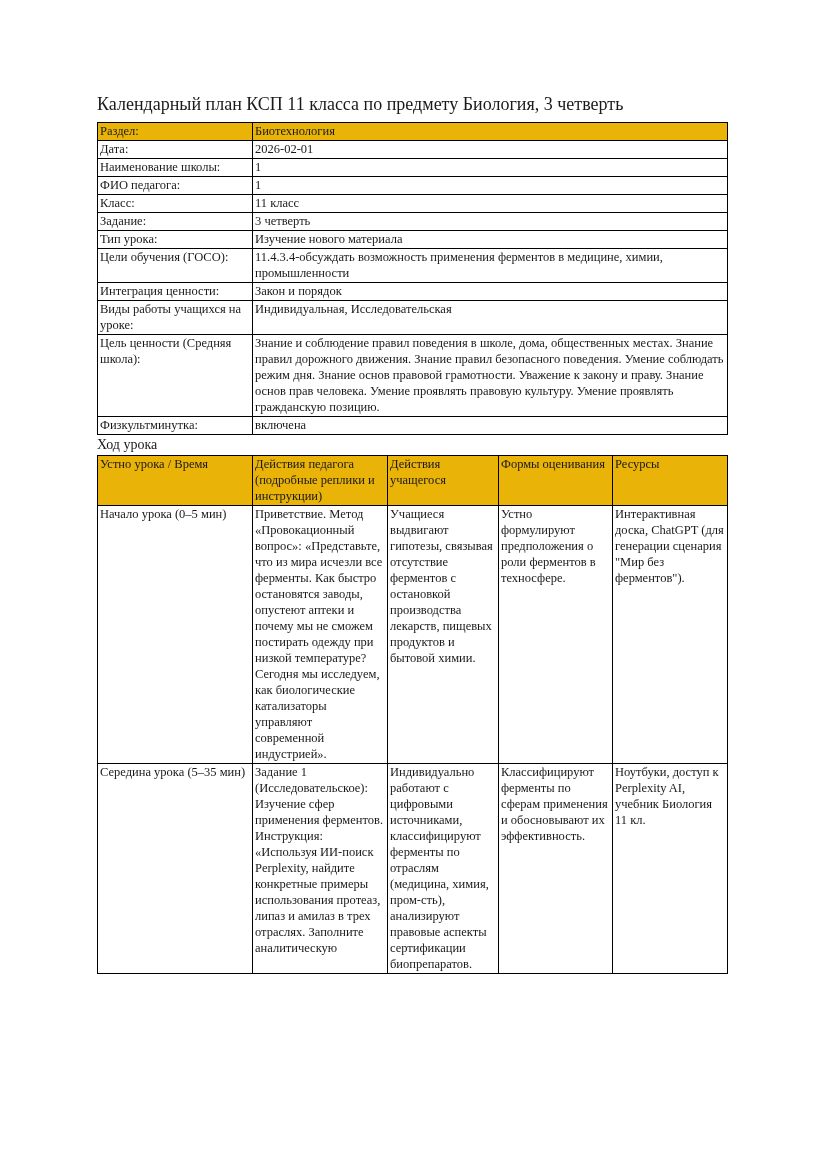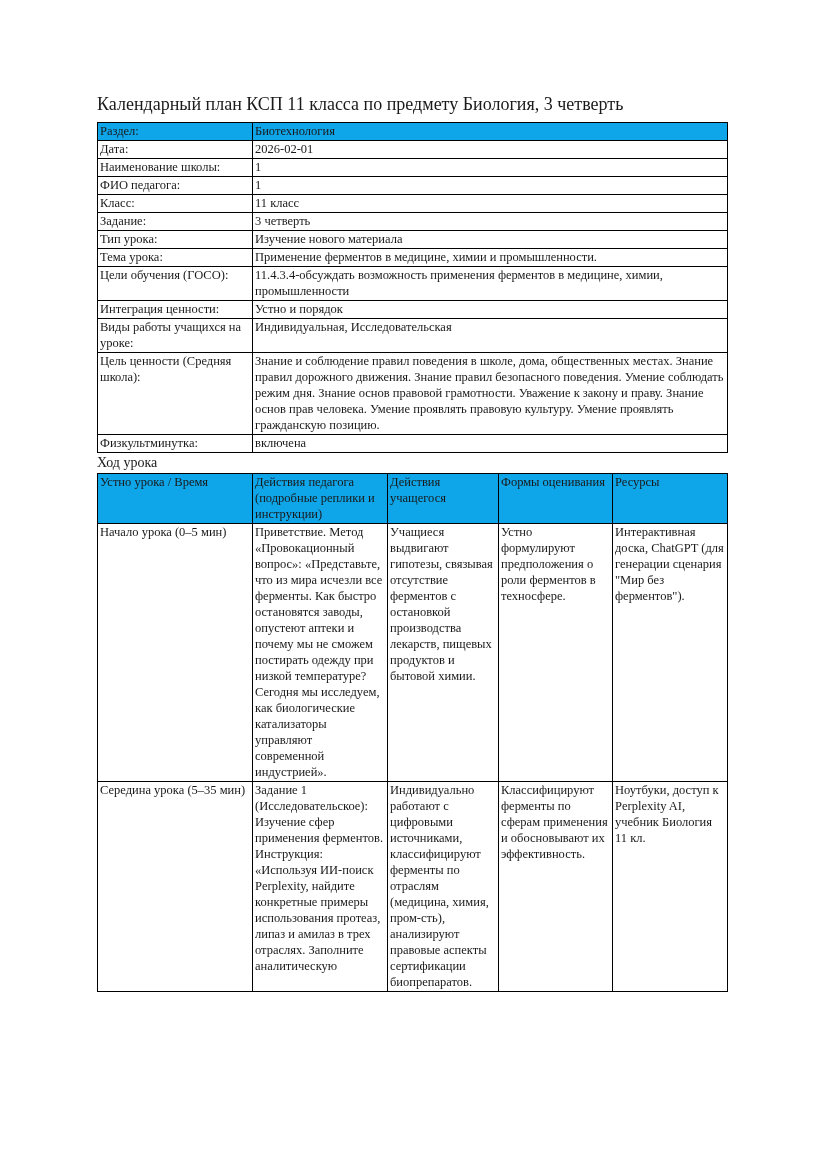--- a/index.html
+++ b/index.html
@@ -37,21 +37,21 @@
   td, th {
     border: 1px solid #000000;
     vertical-align: top;
     text-align: left;
     padding: 0 3px 1px 2px;
     font-weight: normal;
     overflow: hidden;
     word-wrap: break-word;
   }
   .shaded td, .shaded th {
-    background: #0ea5e9;
+    background: #eab308;
   }
   .flow-heading {
     font-size: 14px;
     line-height: 15px;
     margin: 2px 0 3px 0;
   }
   
   .info-col-label { width: 155px; }
   .info-col-value { width: 475px; }
   
@@ -96,30 +96,26 @@
       </tr>
       <tr>
         <td>Задание:</td>
         <td>3 четверть</td>
       </tr>
       <tr>
         <td>Тип урока:</td>
         <td>Изучение нового материала</td>
       </tr>
       <tr>
-        <td>Тема урока:</td>
-        <td>Применение ферментов в медицине, химии и промышленности.</td>
-      </tr>
-      <tr>
         <td>Цели обучения (ГОСО):</td>
         <td>11.4.3.4-обсуждать возможность применения ферментов в медицине, химии, промышленности</td>
       </tr>
       <tr>
         <td>Интеграция ценности:</td>
-        <td>Устно и порядок</td>
+        <td>Закон и порядок</td>
       </tr>
       <tr>
         <td>Виды работы учащихся на уроке:</td>
         <td>Индивидуальная, Исследовательская</td>
       </tr>
       <tr>
         <td>Цель ценности (Средняя школа):</td>
         <td>Знание и соблюдение правил поведения в школе, дома, общественных местах. Знание правил дорожного движения. Знание правил безопасного поведения. Умение соблюдать режим дня. Знание основ правовой грамотности. Уважение к закону и праву. Знание основ прав человека. Умение проявлять правовую культуру. Умение проявлять гражданскую позицию.</td>
       </tr>
       <tr>

